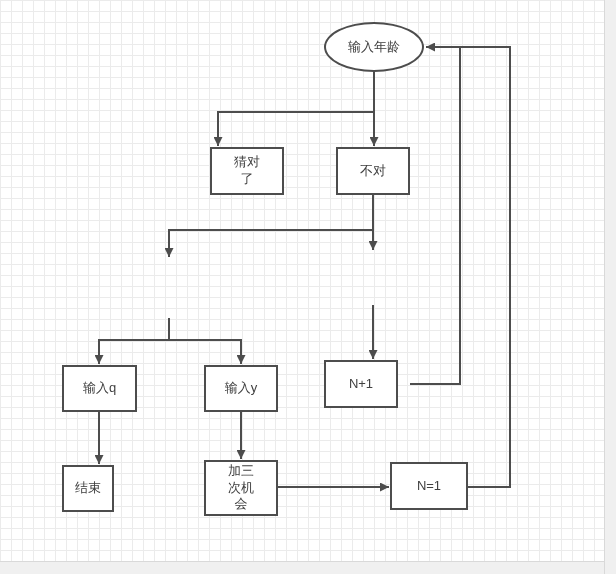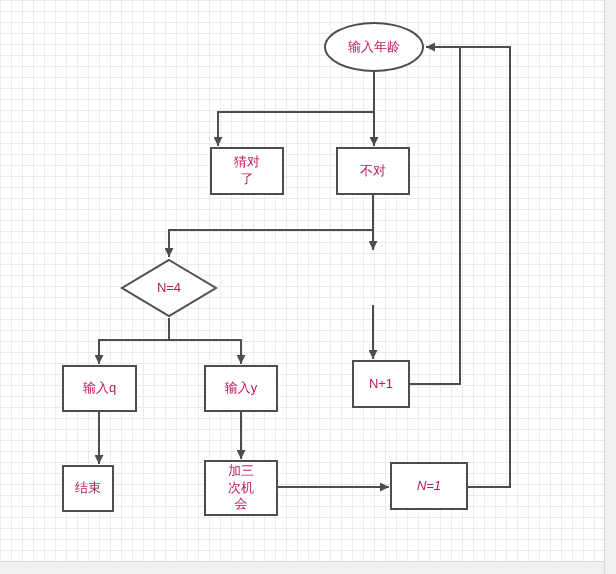--- a/index.html
+++ b/index.html
@@ -20,21 +20,21 @@
     background:#f0f0f0;border-left:1px solid #d9d9d9;box-sizing:border-box;
   }
   .edge-bottom{
     position:absolute;left:0;top:561px;width:604px;height:13px;
     background:#f0f0f0;border-top:1px solid #d9d9d9;box-sizing:border-box;
   }
   svg.connectors{position:absolute;left:0;top:0;pointer-events:none;}
   svg.connectors path{pointer-events:stroke;}
   .node{
     position:absolute;box-sizing:border-box;display:flex;align-items:center;justify-content:center;
-    color:#be185d;font-size:13px;line-height:1.3;text-align:center;background:#fff;
+    color:#404040;font-size:13px;line-height:1.3;text-align:center;background:#fff;
   }
   .rect{border:2px solid #4d4d4d;}
   .ellipse{border:2px solid #4d4d4d;border-radius:50%;}
   .diamond{background:transparent;border:none;}
   .diamond svg{position:absolute;left:0;top:0;}
   .diamond .lbl{position:relative;z-index:1;}
   .wrap{width:32px;word-break:break-all;}
 </style>
 </head>
 <body>
@@ -71,44 +71,38 @@
   </div>
 
   <div class="node rect" style="left:182px;top:147px;width:74px;height:48px;margin-left:28px;">
     <span class="lbl wrap">猜对了</span>
   </div>
 
   <div class="node rect" style="left:336px;top:147px;width:74px;height:48px;">
     <span class="lbl">不对</span>
   </div>
 
-  <div class="node diamond" style="left:120px;top:258px;width:98px;height:60px;">
-    <svg width="98" height="60" viewBox="0 0 98 60">
-      <polygon points="49,2 96,30 49,58 2,30" fill="#ffffff" stroke="#4d4d4d" stroke-width="2"></polygon>
-    </svg>
-    <span class="lbl">N=4</span>
-  </div>
 
 
   <div class="node rect" style="left:204px;top:365px;width:74px;height:47px;">
     <span class="lbl">输入y</span>
   </div>
 
   <div class="node rect" style="left:62px;top:365px;width:75px;height:47px;">
     <span class="lbl">输入q</span>
   </div>
 
-  <div class="node rect" style="left:352px;top:360px;width:58px;height:48px;">
+  <div class="node rect" style="left:324px;top:360px;width:74px;height:48px;">
     <span class="lbl">N+1</span>
   </div>
 
   <div class="node rect" style="left:62px;top:465px;width:52px;height:47px;">
     <span class="lbl">结束</span>
   </div>
 
   <div class="node rect" style="left:204px;top:460px;width:74px;height:56px;">
     <span class="lbl wrap">加三次机会</span>
   </div>
 
-  <div class="node rect" style="left:390px;top:462px;width:78px;height:48px;font-style:italic;">
+  <div class="node rect" style="left:390px;top:462px;width:78px;height:48px;">
     <span class="lbl">N=1</span>
   </div>
 </div>
 
 </body></html>

